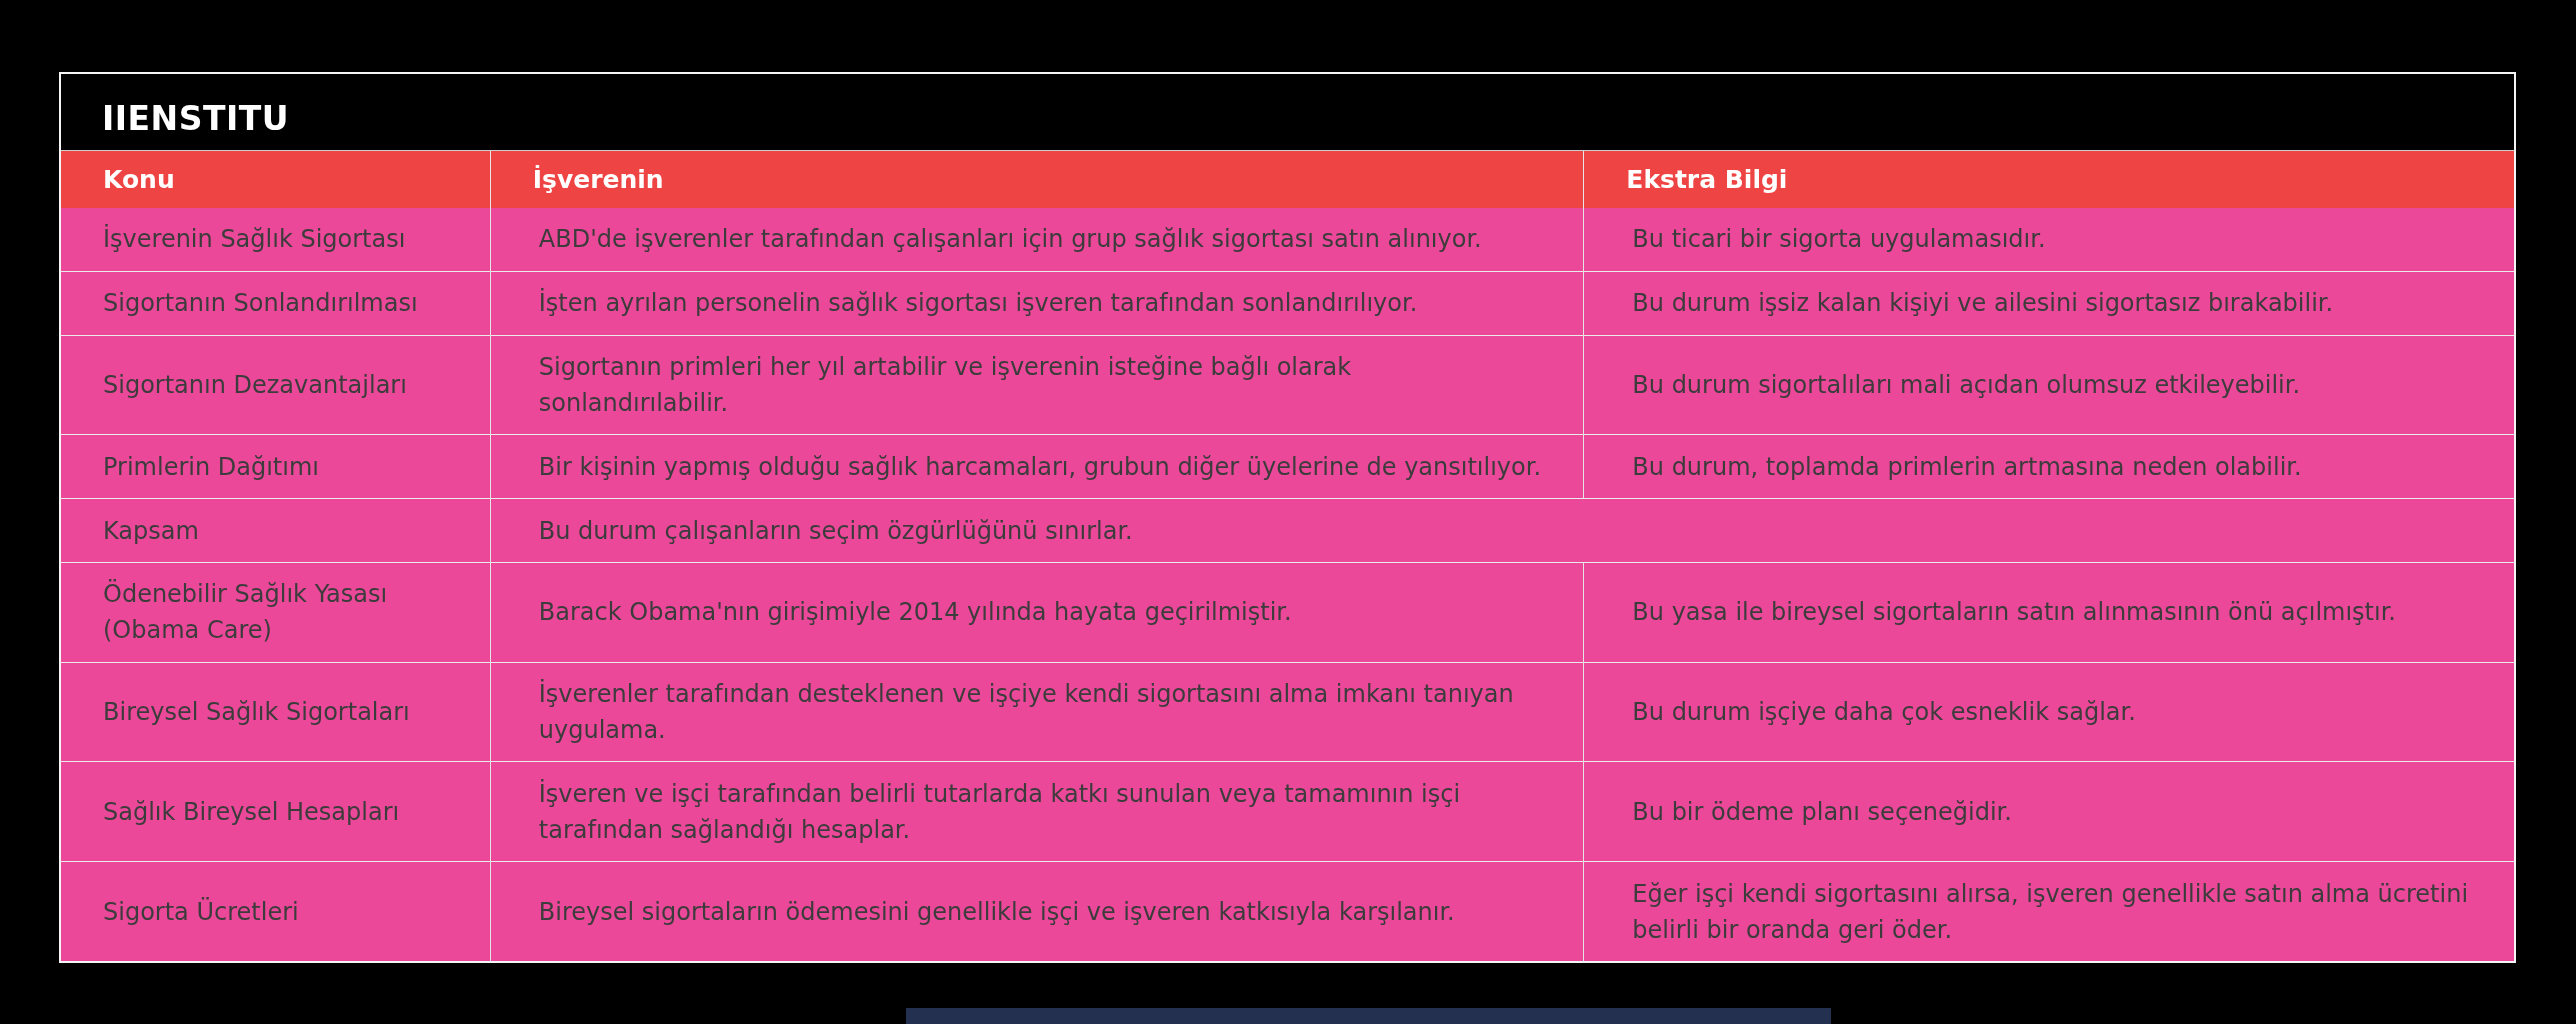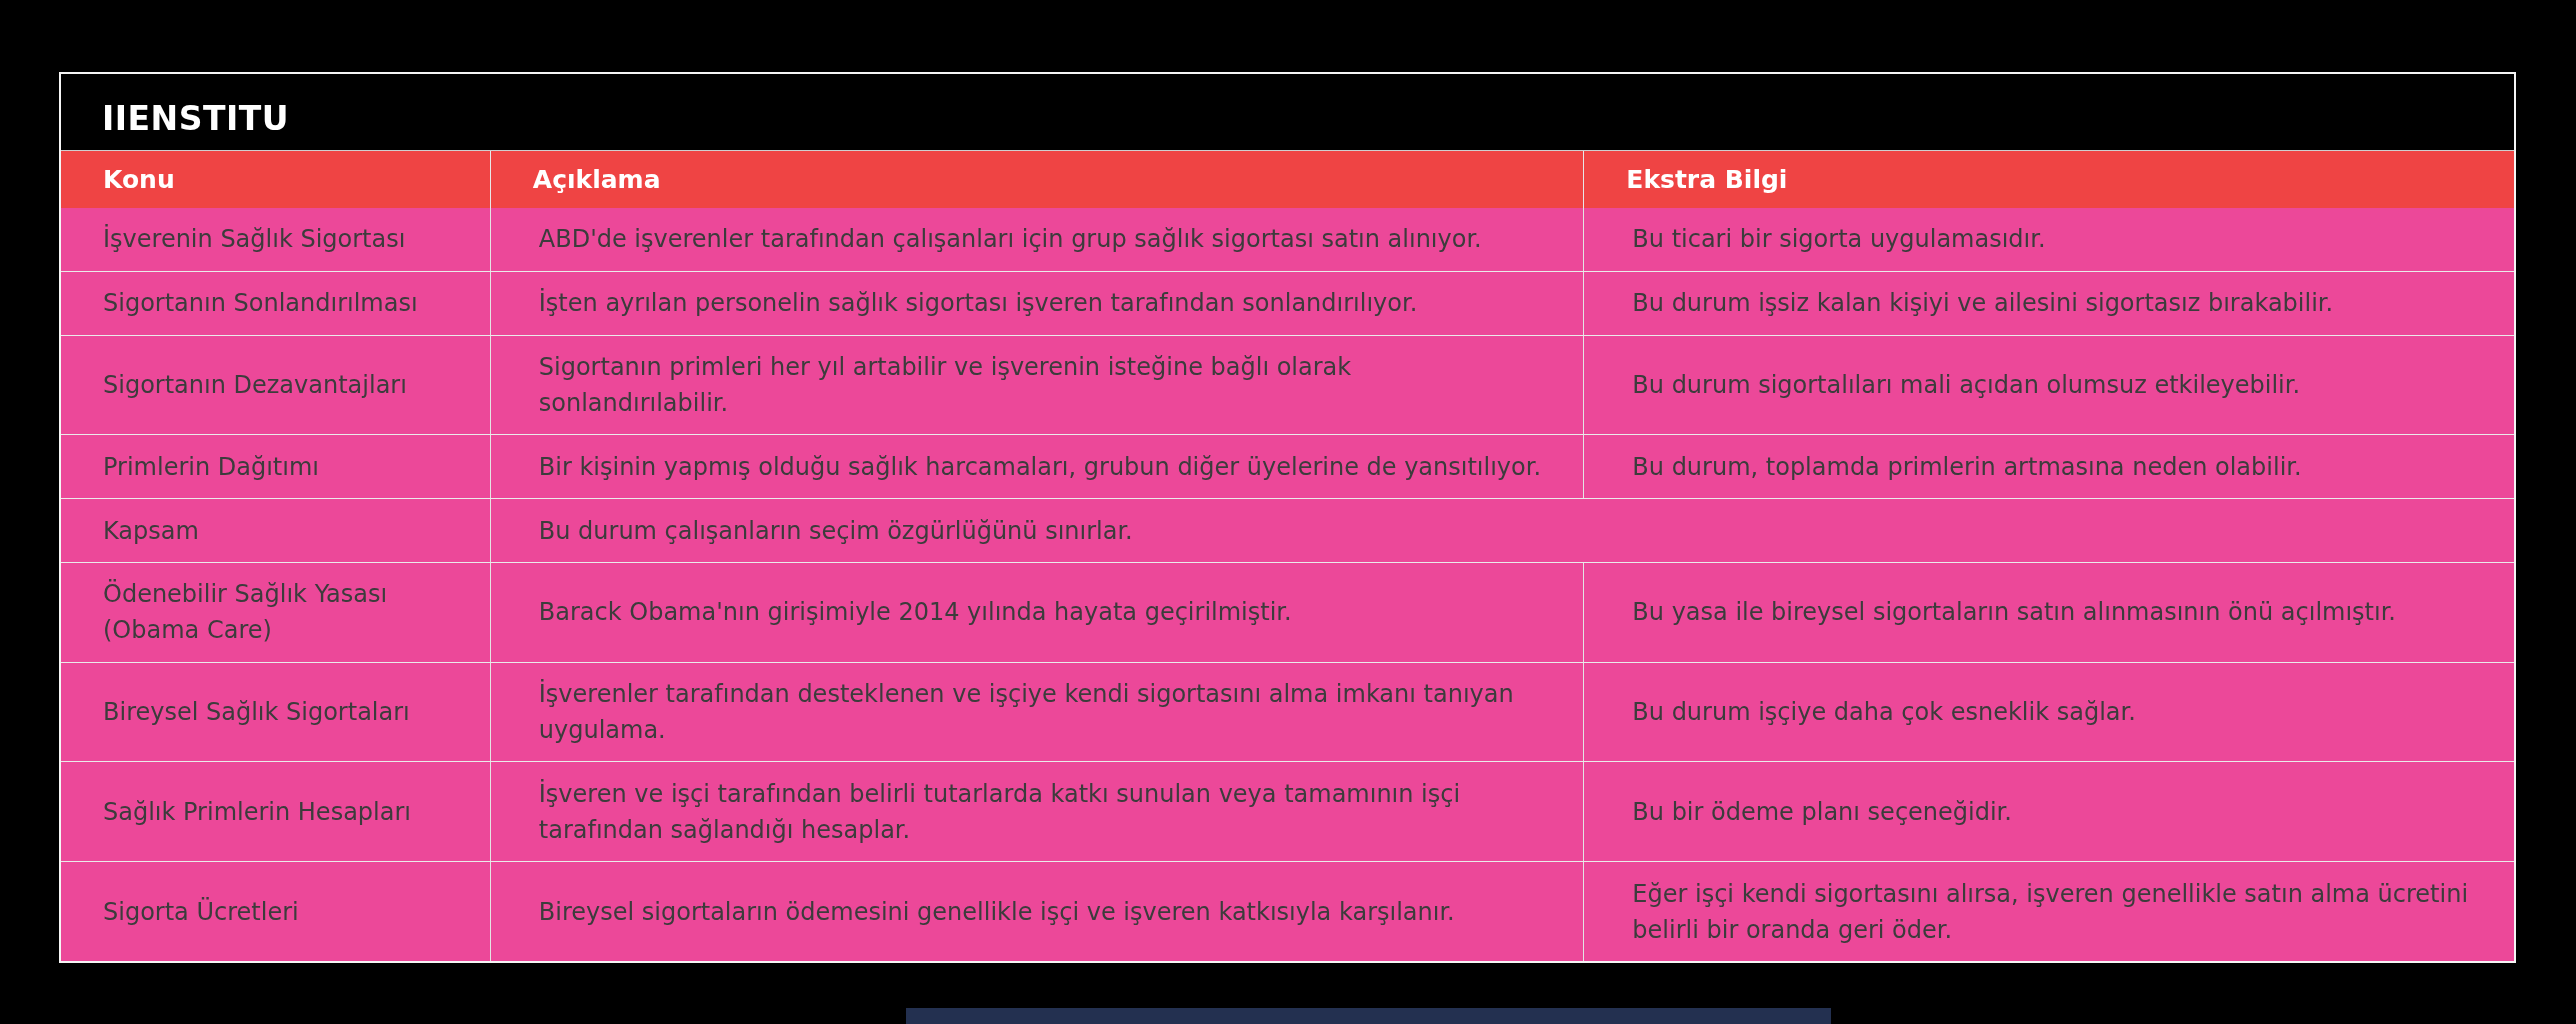--- a/index.html
+++ b/index.html
@@ -97,21 +97,21 @@
 <body>
 
 <div class="table-wrap">
 
   <div class="title-bar">
     <span class="title">IIENSTITU</span>
   </div>
 
   <div class="grid-row header-row">
     <div class="header-cell">Konu</div>
-    <div class="header-cell">Açıklama</div>
+    <div class="header-cell">İşverenin</div>
     <div class="header-cell">Ekstra Bilgi</div>
   </div>
 
   <div class="grid-row body-row">
     <div class="body-cell">İşverenin Sağlık Sigortası</div>
     <div class="body-cell">ABD'de işverenler tarafından çalışanları için grup sağlık sigortası satın alınıyor.</div>
     <div class="body-cell">Bu ticari bir sigorta uygulamasıdır.</div>
   </div>
 
   <div class="grid-row body-row">
@@ -144,21 +144,21 @@
     <div class="body-cell">Bu yasa ile bireysel sigortaların satın alınmasının önü açılmıştır.</div>
   </div>
 
   <div class="grid-row body-row">
     <div class="body-cell">Bireysel Sağlık Sigortaları</div>
     <div class="body-cell">İşverenler tarafından desteklenen ve işçiye kendi sigortasını alma imkanı tanıyan uygulama.</div>
     <div class="body-cell">Bu durum işçiye daha çok esneklik sağlar.</div>
   </div>
 
   <div class="grid-row body-row">
-    <div class="body-cell">Sağlık Primlerin Hesapları</div>
+    <div class="body-cell">Sağlık Bireysel Hesapları</div>
     <div class="body-cell">İşveren ve işçi tarafından belirli tutarlarda katkı sunulan veya tamamının işçi tarafından sağlandığı hesaplar.</div>
     <div class="body-cell">Bu bir ödeme planı seçeneğidir.</div>
   </div>
 
   <div class="grid-row body-row">
     <div class="body-cell">Sigorta Ücretleri</div>
     <div class="body-cell">Bireysel sigortaların ödemesini genellikle işçi ve işveren katkısıyla karşılanır.</div>
     <div class="body-cell">Eğer işçi kendi sigortasını alırsa, işveren genellikle satın alma ücretini belirli bir oranda geri öder.</div>
   </div>
 

